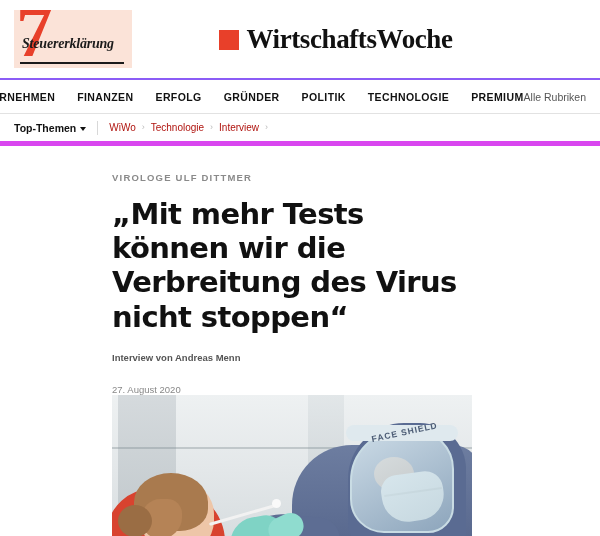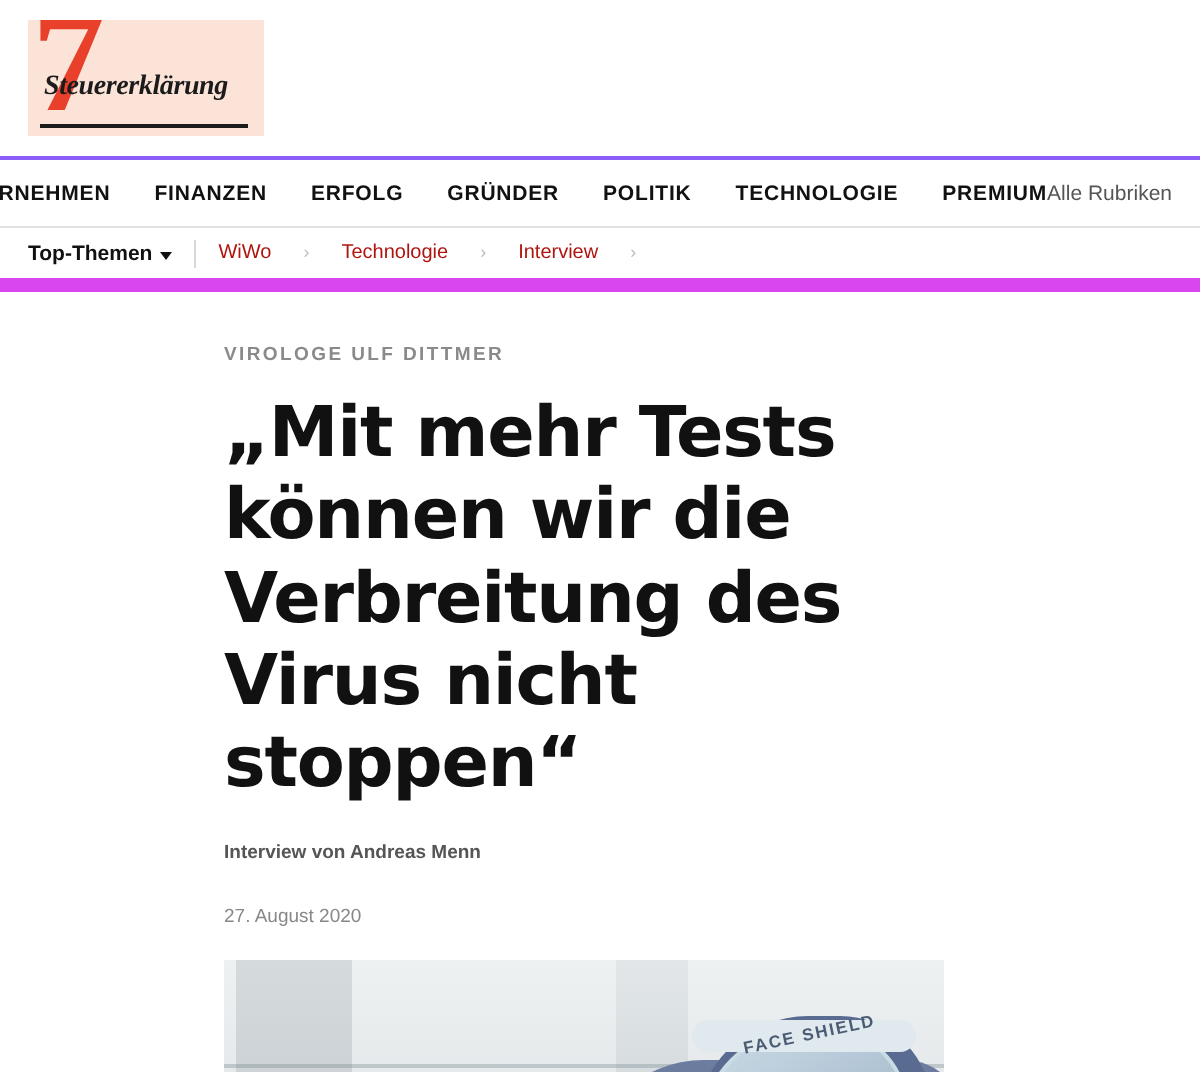--- a/index.html
+++ b/index.html
@@ -127,21 +127,21 @@
     color: #555;
     white-space: nowrap;
   }
 
   
   .crumbbar {
     height: 32px;
     display: flex;
     align-items: center;
     padding: 0 14px;
-    border-bottom: 7px solid #d946ef;
+    border-bottom: 5px solid #d946ef;
     gap: 7px;
   }
   .topthemen {
     font-size: 10.5px;
     font-weight: 700;
     color: #111;
     white-space: nowrap;
     display: flex;
     align-items: center;
     gap: 4px;
@@ -158,21 +158,21 @@
   }
   .crumb-sep-bar {
     width: 1px;
     height: 14px;
     background: #d8d8d8;
     margin: 0 4px;
   }
   .crumbs {
     display: flex;
     align-items: flex-start;
-    gap: 16px;
+    gap: 6px;
     font-size: 10px;
     color: #666;
     white-space: nowrap;
     overflow: hidden;
   }
   .crumb-link { color: #b0140f; cursor: pointer; }
   .crumb-cur { color: #555; }
   .chev {
     color: #bbb;
     font-size: 9px;
@@ -185,38 +185,37 @@
   .kicker {
     font-size: 9.5px;
     font-weight: 700;
     letter-spacing: 1.2px;
     color: #8a8a8a;
     text-transform: uppercase;
     margin-bottom: 14px;
   }
   .headline {
     font-family: "DejaVu Sans", sans-serif;
-    font-size: 35px;
+    font-size: 29px;
     line-height: 1.18;
     font-weight: 700;
     color: #111;
     letter-spacing: -0.6px;
     max-width: 360px;
     margin: 0 0 18px 0;
   }
   .byline {
     font-size: 9.5px;
     font-weight: 700;
     color: #555;
     margin-bottom: 21px;
   }
   .dateline {
     font-size: 9.5px;
     color: #888;
-    margin-bottom: 16px;
   }
 
   
   .hero {
     position: relative;
     margin-left: 0;
     width: 360px;
     height: 190px;
     overflow: hidden;
     background: #cfd4d6;
@@ -399,20 +398,24 @@
 
 <div class="page">
 
   <div class="topbar">
     <div class="ad-box">
       <div class="ad-seven">7</div>
       <div class="ad-line1">Steuererklärung</div>
       <div class="ad-underline"></div>
     </div>
 
+    <div class="brand">
+      <div class="brand-mark"></div>
+      <div class="brand-text">WirtschaftsWoche</div>
+    </div>
   </div>
 
   <div class="nav">
     <div class="nav-items">
       <div class="nav-item">UNTERNEHMEN</div>
       <div class="nav-item">FINANZEN</div>
       <div class="nav-item">ERFOLG</div>
       <div class="nav-item">GRÜNDER</div>
       <div class="nav-item">POLITIK</div>
       <div class="nav-item">TECHNOLOGIE</div>

